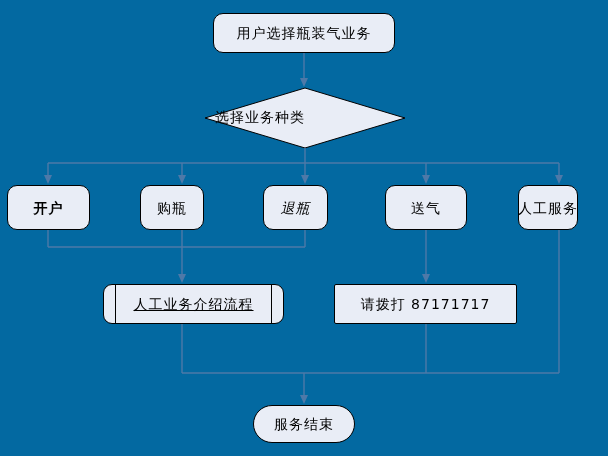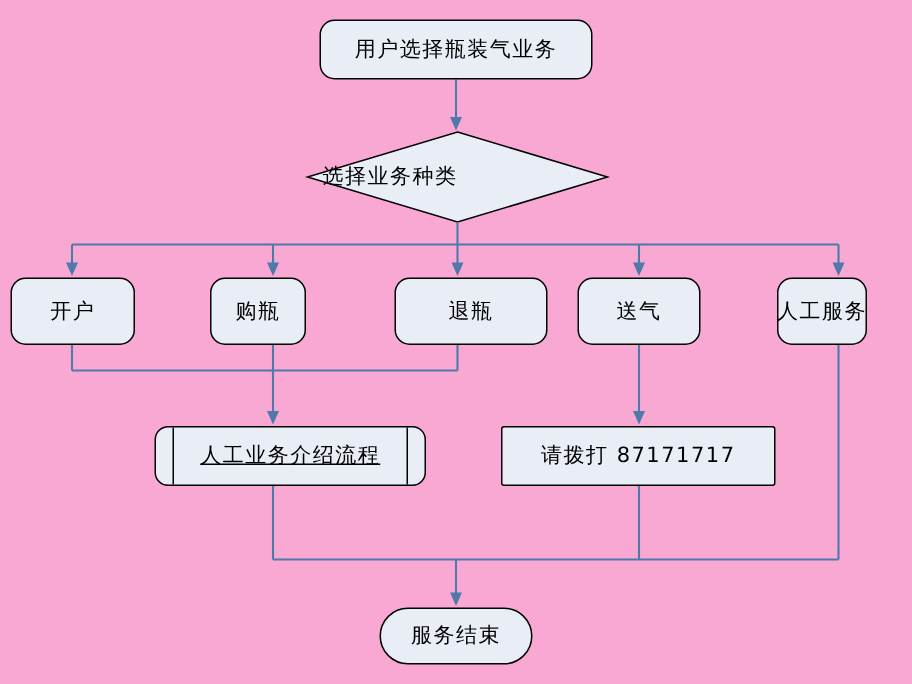--- a/index.html
+++ b/index.html
@@ -12,21 +12,21 @@
   html, body { margin: 0; padding: 0; }
   body {
     width: 608px; height: 456px;
     background: #ffffff;
     font-family: "DejaVu Sans", sans-serif;
     color: var(--text);
   }
   .canvas {
     position: relative;
     width: 608px; height: 456px;
-    background: #f9a8d4;
+    background: #0369a1;
     overflow: hidden;
   }
   svg.connector-layer {
     position: absolute; left: 0; top: 0;
     width: 608px; height: 456px;
   }
   .connector { stroke: var(--connector); stroke-width: 1.4; fill: none; }
   .arrowhead { fill: var(--connector); stroke: none; }
   .diamond-shape { fill: var(--node-fill); stroke: var(--node-border); stroke-width: 1; }
   .node {
@@ -85,29 +85,29 @@
   </svg>
 
   <div class="node rounded" style="left:213px; top:13px; width:182px; height:40px;">
     <span>用户选择瓶装气业务</span>
   </div>
 
   <div class="diamond-label">
     <span>选择业务种类</span>
   </div>
 
-  <div class="node rounded" style="left:7px; top:185px; width:83px; height:45px;">
+  <div class="node rounded" style="left:7px; top:185px; width:83px; height:45px;font-weight:bold;">
     <span>开户</span>
   </div>
 
   <div class="node rounded" style="left:140px; top:185px; width:64px; height:45px;">
     <span>购瓶</span>
   </div>
 
-  <div class="node rounded" style="left:263px; top:185px; width:102px; height:45px;">
+  <div class="node rounded" style="left:263px; top:185px; width:65px; height:45px;font-style:italic;">
     <span>退瓶</span>
   </div>
 
   <div class="node rounded" style="left:385px; top:185px; width:82px; height:45px;">
     <span>送气</span>
   </div>
 
   <div class="node rounded" style="left:518px; top:185px; width:60px; height:45px;text-align:center;">
     <span>人工服务</span>
   </div>

